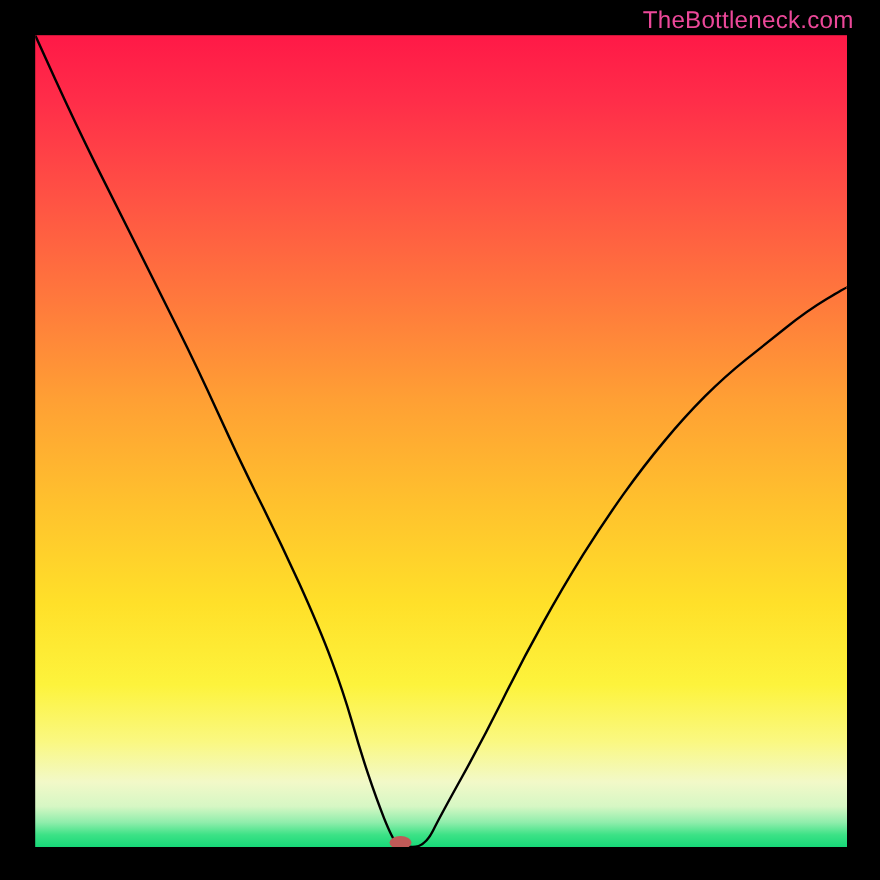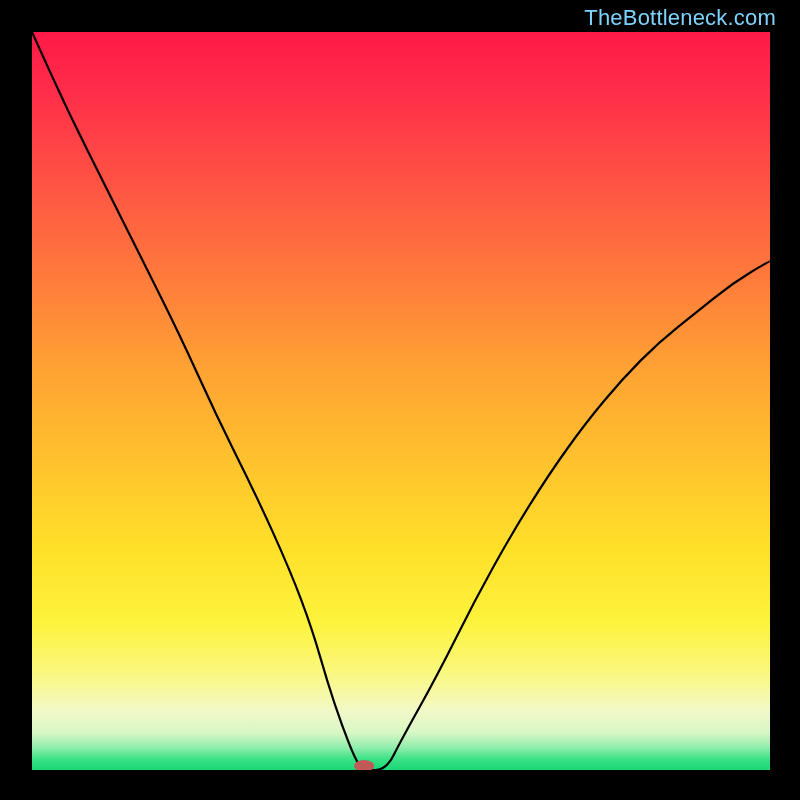--- a/index.html
+++ b/index.html
@@ -57,21 +57,21 @@
     stroke: #000;
     stroke-width: 2.2px;
   }
   .marker {
     fill: #c05a58;
   }
   .watermark {
     position: absolute;
     top: 5px;
     right: 24px;
-    color: #7dd3fc;
+    color: #ec4899;
     font-size: 22px;
     font-weight: 400;
     letter-spacing: 0.2px;
     user-select: none;
   }
 </style>
 </head>
 <body>
 
 <div class="frame">

